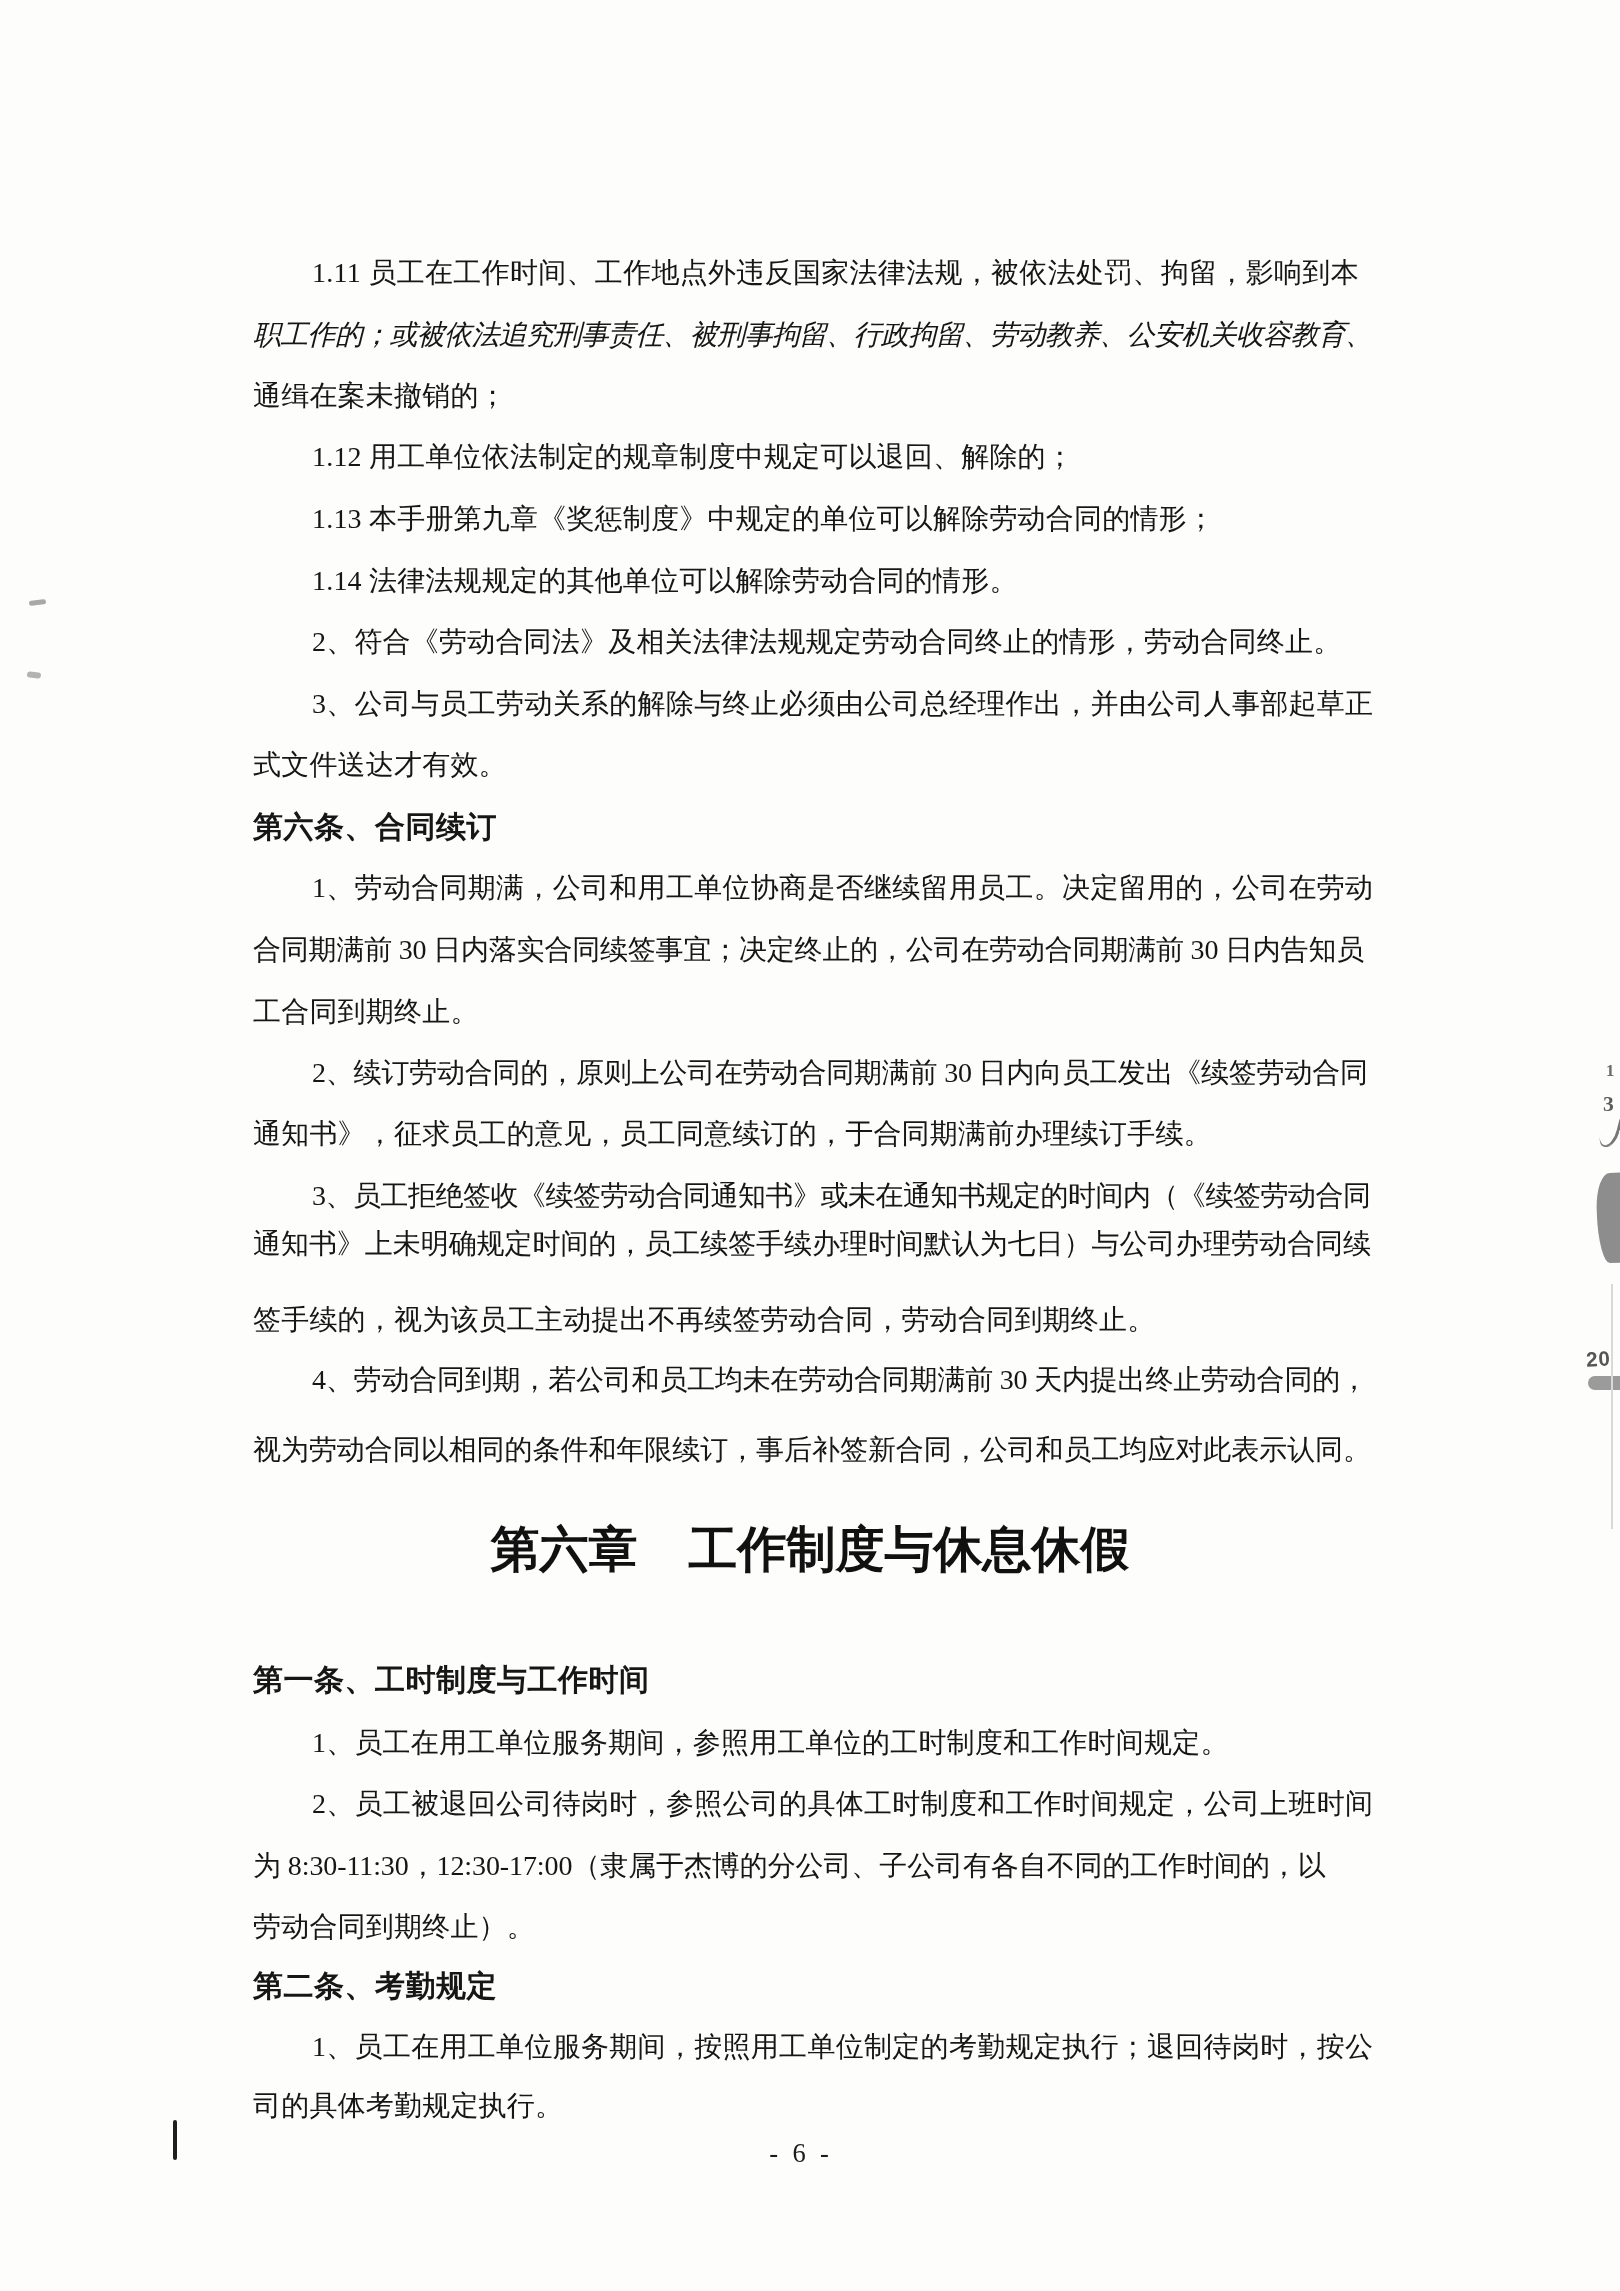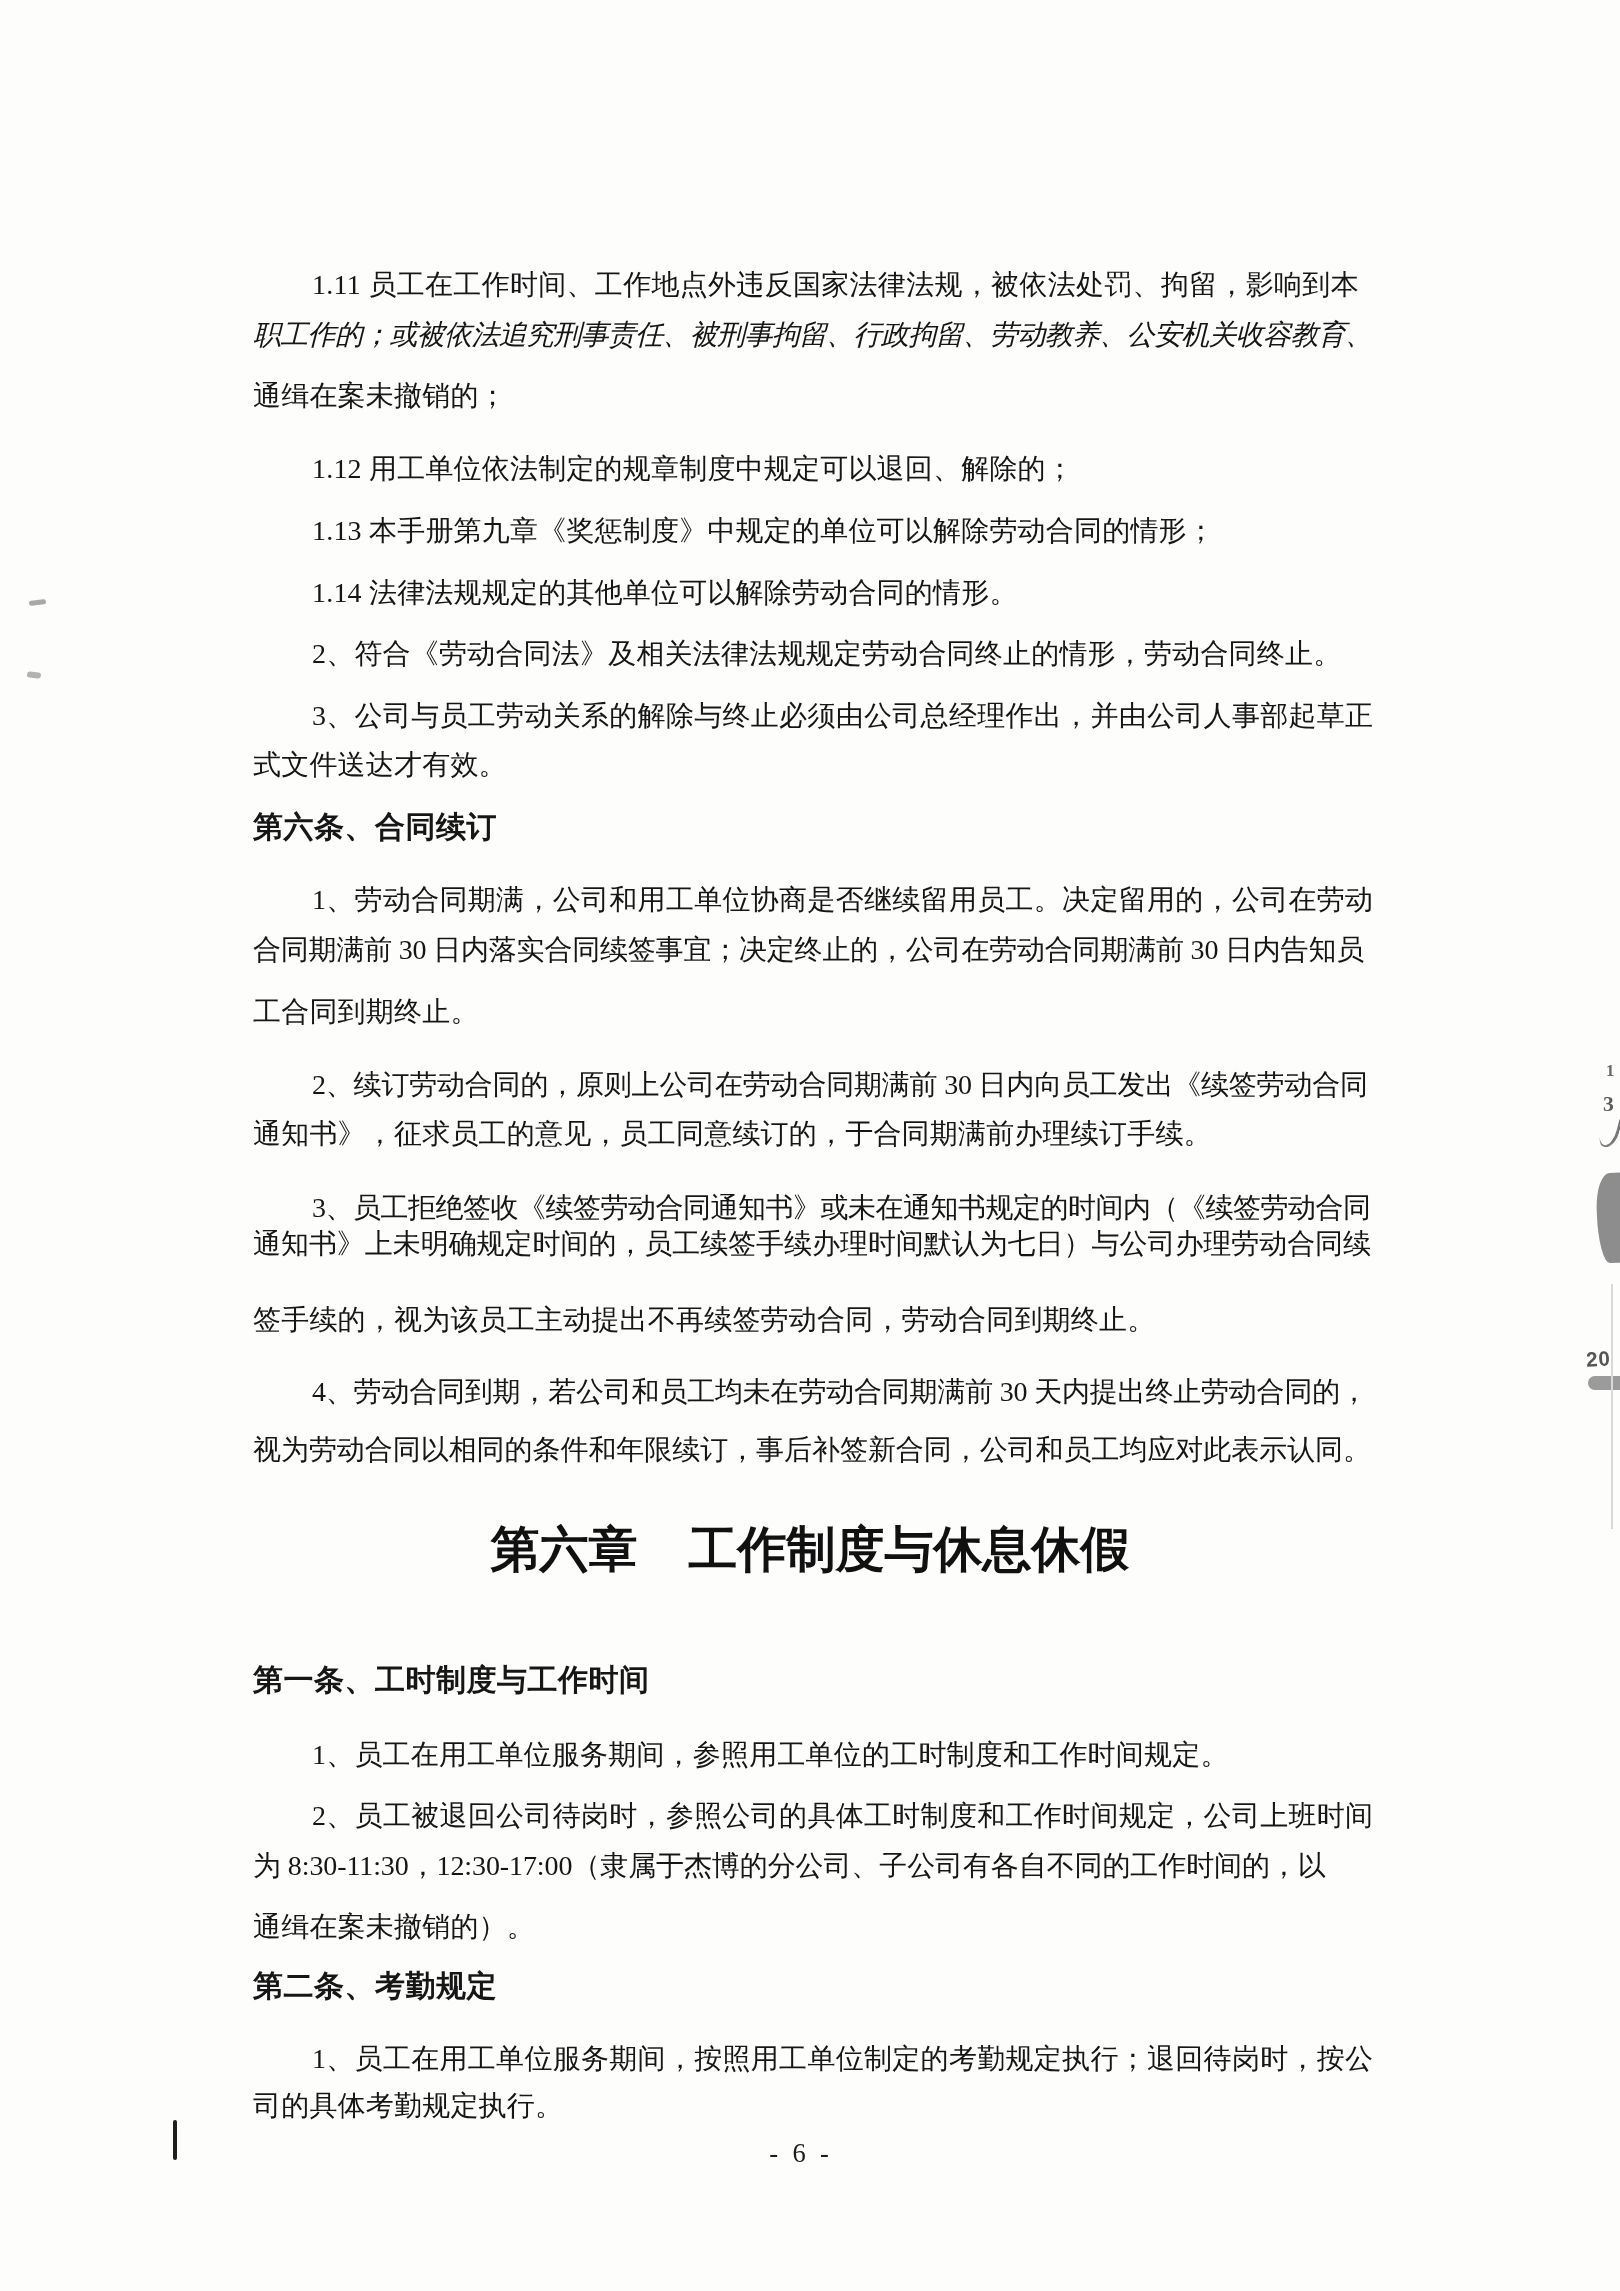--- a/index.html
+++ b/index.html
@@ -13,21 +13,21 @@
   }
   .page{position:absolute;inset:0;}
   .line{
     position:absolute;
     left:253px;
     font-size:28px;
     line-height:32px;
     white-space:nowrap;
     letter-spacing:0.2px;
   }
-  .line.indent{padding-left:59px;margin-top:12px;}
+  .line.indent{padding-left:59px;}
   .line.heading{
     font-family:"Liberation Sans","DejaVu Sans",sans-serif;
     font-weight:bold;
     font-size:30px;
     letter-spacing:0.5px;
   }
   .chapter-heading{
     position:absolute;
     top:1522px;left:0;width:1620px;
     display:flex;justify-content:center;align-items:flex-end;
@@ -116,21 +116,21 @@
       <div class="line body" style="top: 1118px;">通知书》，征求员工的意见，员工同意续订的，于合同期满前办理续订手续。</div>
       <div class="line body indent" style="top: 1180px; letter-spacing: -0.5px;">3、员工拒绝签收《续签劳动合同通知书》或未在通知书规定的时间内（《续签劳动合同</div>
       <div class="line body" style="top: 1228px; letter-spacing: -0.05px;">通知书》上未明确规定时间的，员工续签手续办理时间默认为七日）与公司办理劳动合同续</div>
       <div class="line body" style="top: 1304px;">签手续的，视为该员工主动提出不再续签劳动合同，劳动合同到期终止。</div>
       <div class="line body indent" style="top: 1364px; letter-spacing: -0.2px;">4、劳动合同到期，若公司和员工均未在劳动合同期满前 30 天内提出终止劳动合同的，</div>
       <div class="line body" style="top: 1426px; letter-spacing: -0.05px; margin-top: 8px;">视为劳动合同以相同的条件和年限续订，事后补签新合同，公司和员工均应对此表示认同。</div>
       <div class="line heading" style="top: 1664px;">第一条、工时制度与工作时间</div>
       <div class="line body indent" style="top: 1727px;">1、员工在用工单位服务期间，参照用工单位的工时制度和工作时间规定。</div>
       <div class="line body indent" style="top: 1788px; letter-spacing: 0.3px; text-align: right;">2、员工被退回公司待岗时，参照公司的具体工时制度和工作时间规定，公司上班时间</div>
       <div class="line body" style="top: 1850px; letter-spacing: -0.1px;">为 8:30-11:30，12:30-17:00（隶属于杰博的分公司、子公司有各自不同的工作时间的，以</div>
-      <div class="line body" style="top: 1911px;">通缉在案未撤销的）。</div>
+      <div class="line body" style="top: 1911px;">劳动合同到期终止）。</div>
       <div class="line heading" style="top: 1970px;">第二条、考勤规定</div>
       <div class="line body indent" style="top: 2031px; letter-spacing: 0.3px;">1、员工在用工单位服务期间，按照用工单位制定的考勤规定执行；退回待岗时，按公</div>
       <div class="line body" style="top: 2090px; text-align: right;">司的具体考勤规定执行。</div>
     </div>
 
   <div class="chapter-heading">
     <span>第六章</span>
     <span>工作制度与休息休假</span>
   </div>
 

